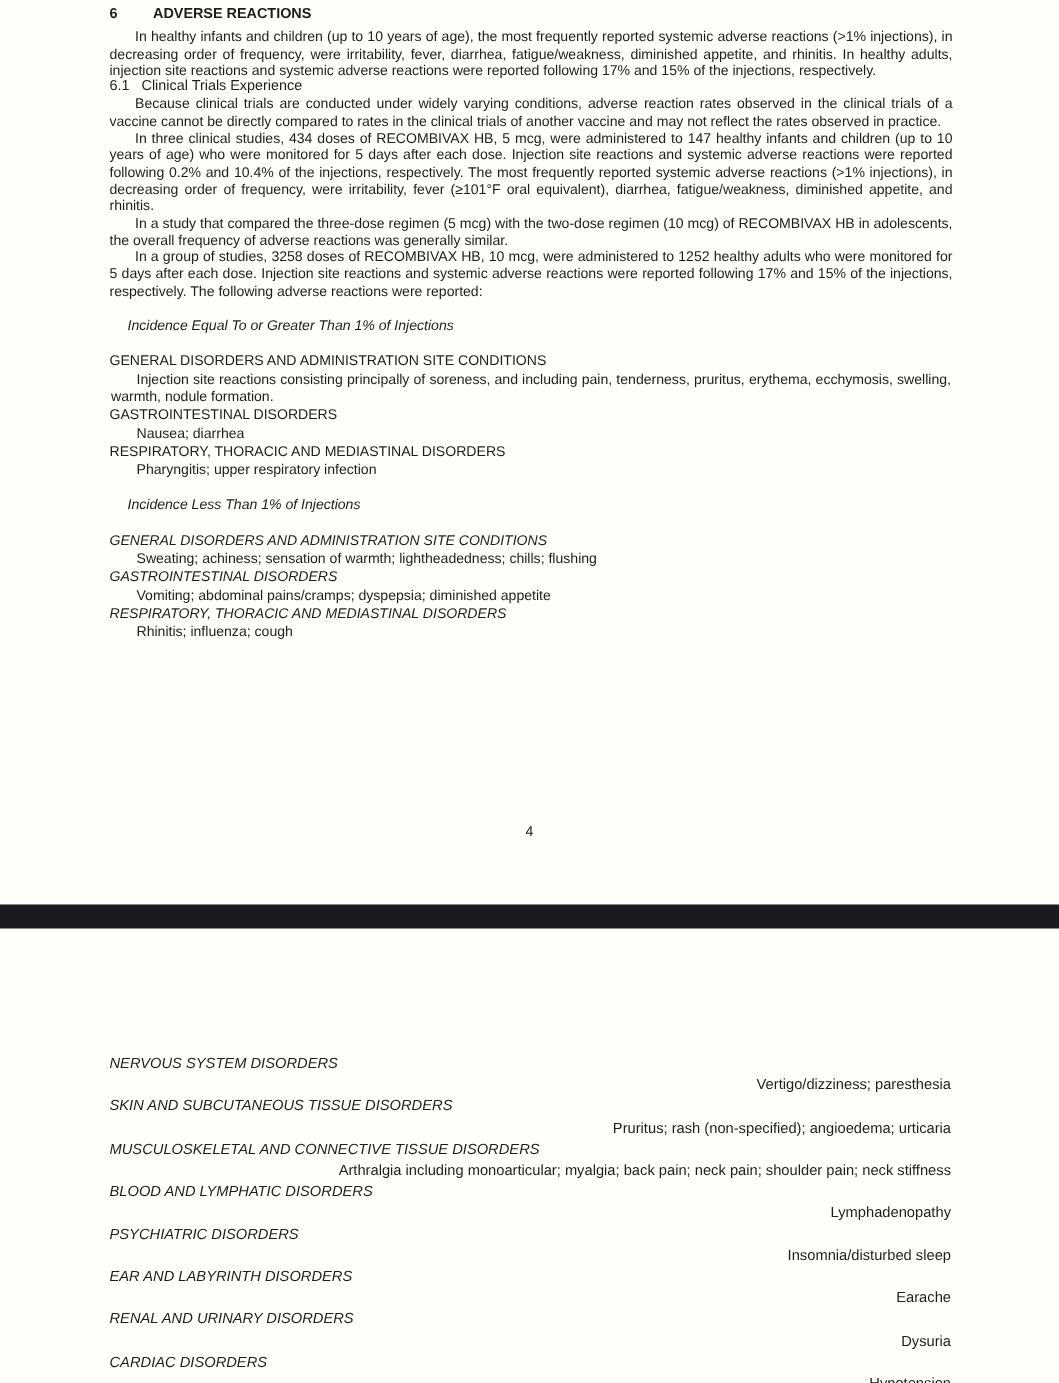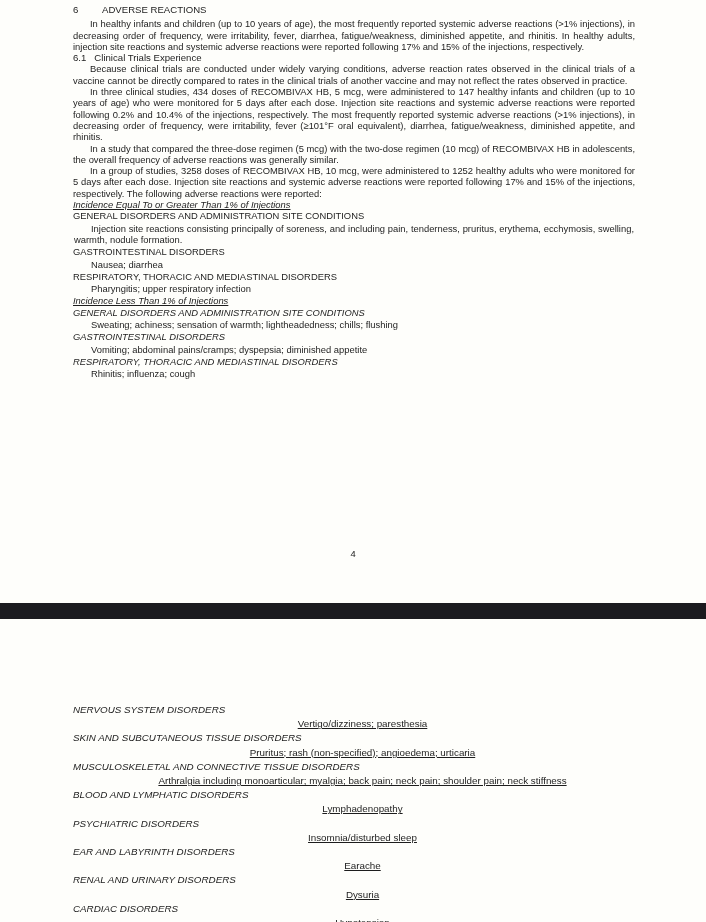--- a/index.html
+++ b/index.html
@@ -20,40 +20,39 @@
   
   .page1-content {
     position: absolute;
     left: 73px;
     top: 4px;
     width: 562px;
     font-size: 9.4px;
     line-height: 11.3px;
   }
   .section-heading {
-    font-weight: normal;
+    font-weight: bold;
     font-size: 9.6px;
     margin: 0 0 3px 0;
   }
   .section-heading .sec-num { display: inline-block; width: 29px; }
   .subsection-heading {
     font-weight: normal;
     font-size: 9.6px;
     margin: 0;
   }
   .subsection-heading .sub-num { display: inline-block; margin-right: 8px; }
   .para {
     margin: 0;
     text-align: justify;
     text-indent: 17px;
   }
   .incidence-heading {
-    margin: 0;
+    margin: 12px;
     font-style: italic;
-    text-decoration: underline;
   }
   .category {
     margin: 0;
   }
   .category.italic {
     font-style: italic;
   }
   .item-line {
     margin: 1px;
     text-align: justify;
@@ -84,21 +83,21 @@
   
   .page2-content {
     position: absolute;
     left: 73px;
     top: 703px;
     width: 562px;
     font-size: 9.8px;
     line-height: 13.2px;
   }
   .page2-content .category { font-style: italic; }
-  .page2-content .item-line { text-align: center; text-decoration: underline; }
+  .page2-content .item-line { text-align: right; }
 </style>
 </head>
 <body>
 
 <div class="page1-content">
 
   <p class="section-heading"><span class="sec-num">6</span><span>ADVERSE REACTIONS</span></p>
 
   <p class="para">In healthy infants and children (up to 10 years of age), the most frequently reported systemic adverse reactions (&gt;1% injections), in decreasing order of frequency, were irritability, fever, diarrhea, fatigue/weakness, diminished appetite, and rhinitis. In healthy adults, injection site reactions and systemic adverse reactions were reported following 17% and 15% of the injections, respectively.</p>
 

